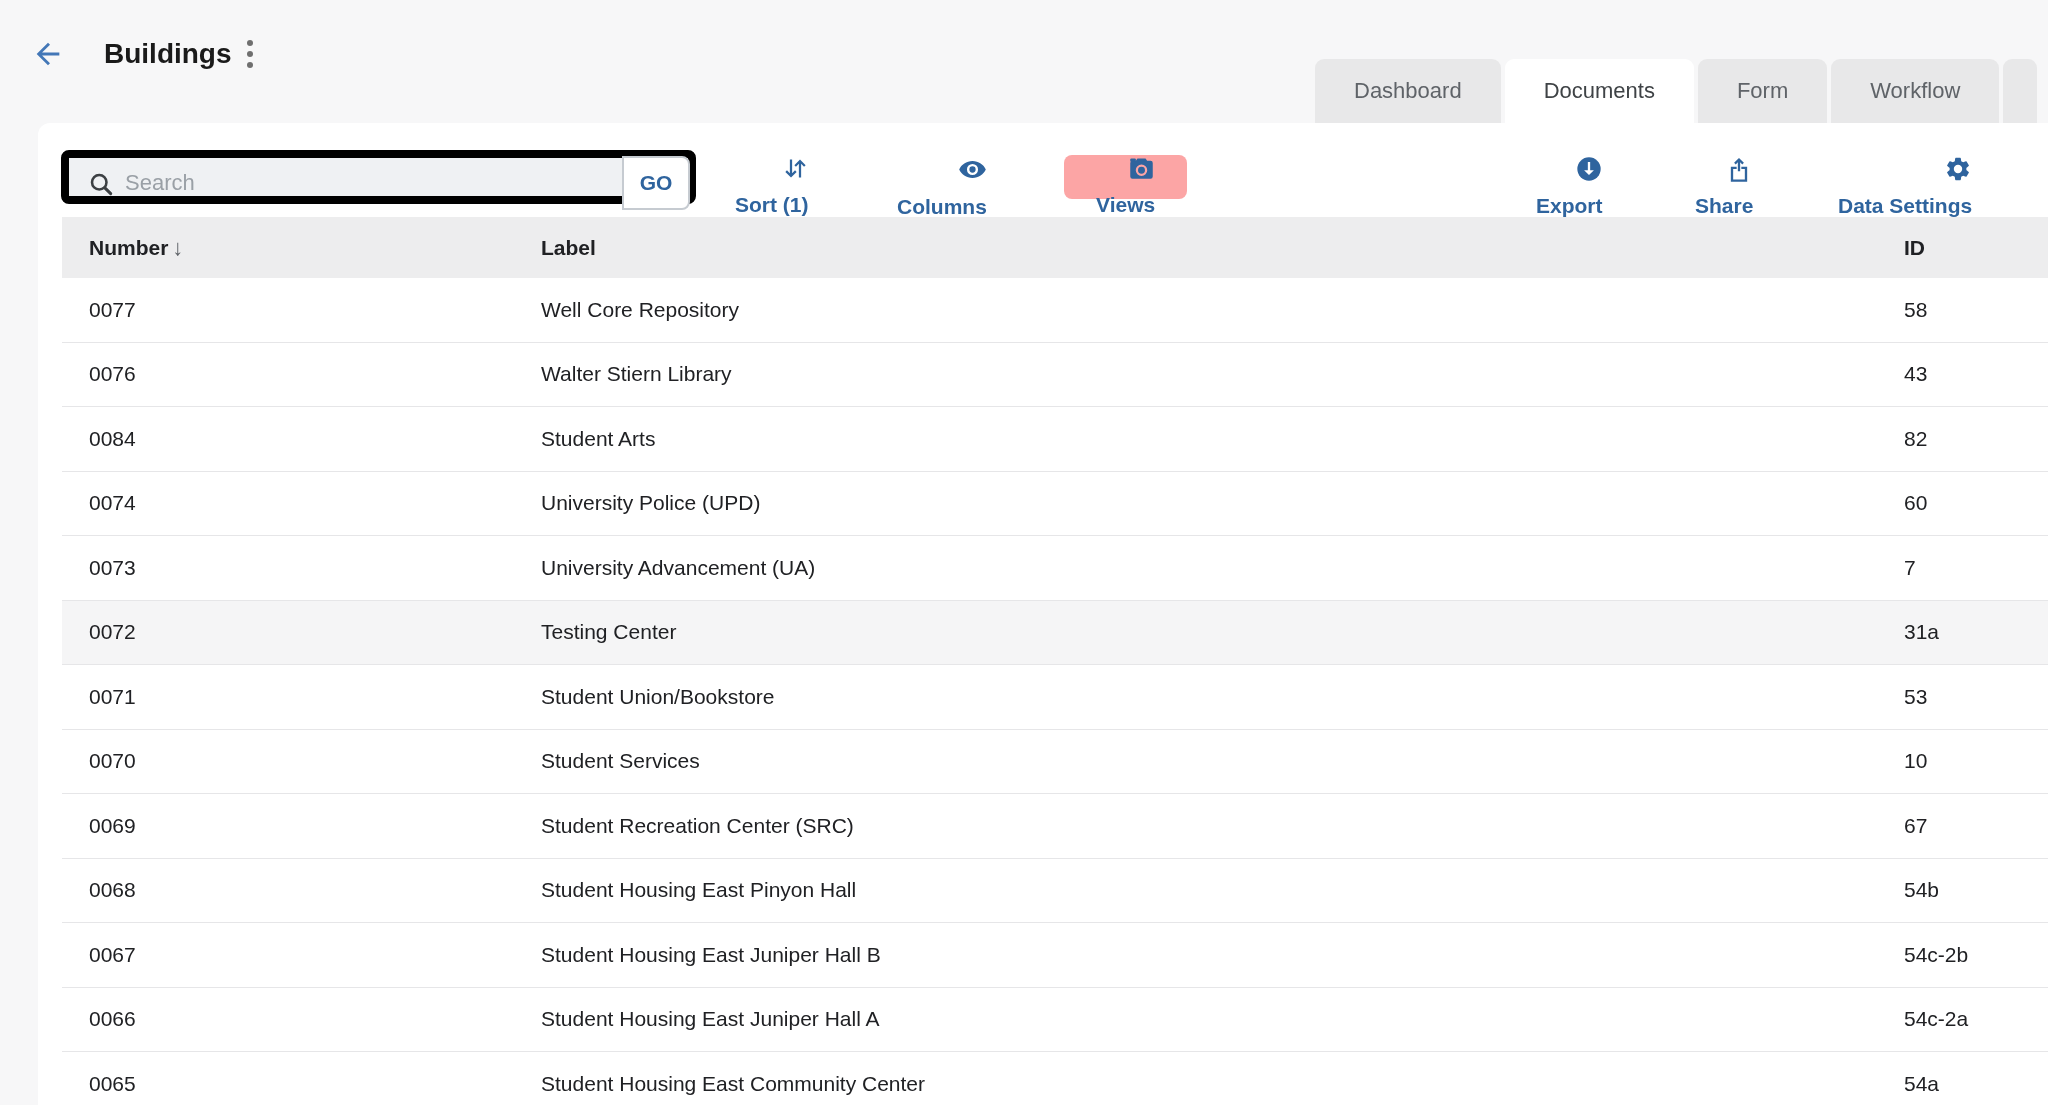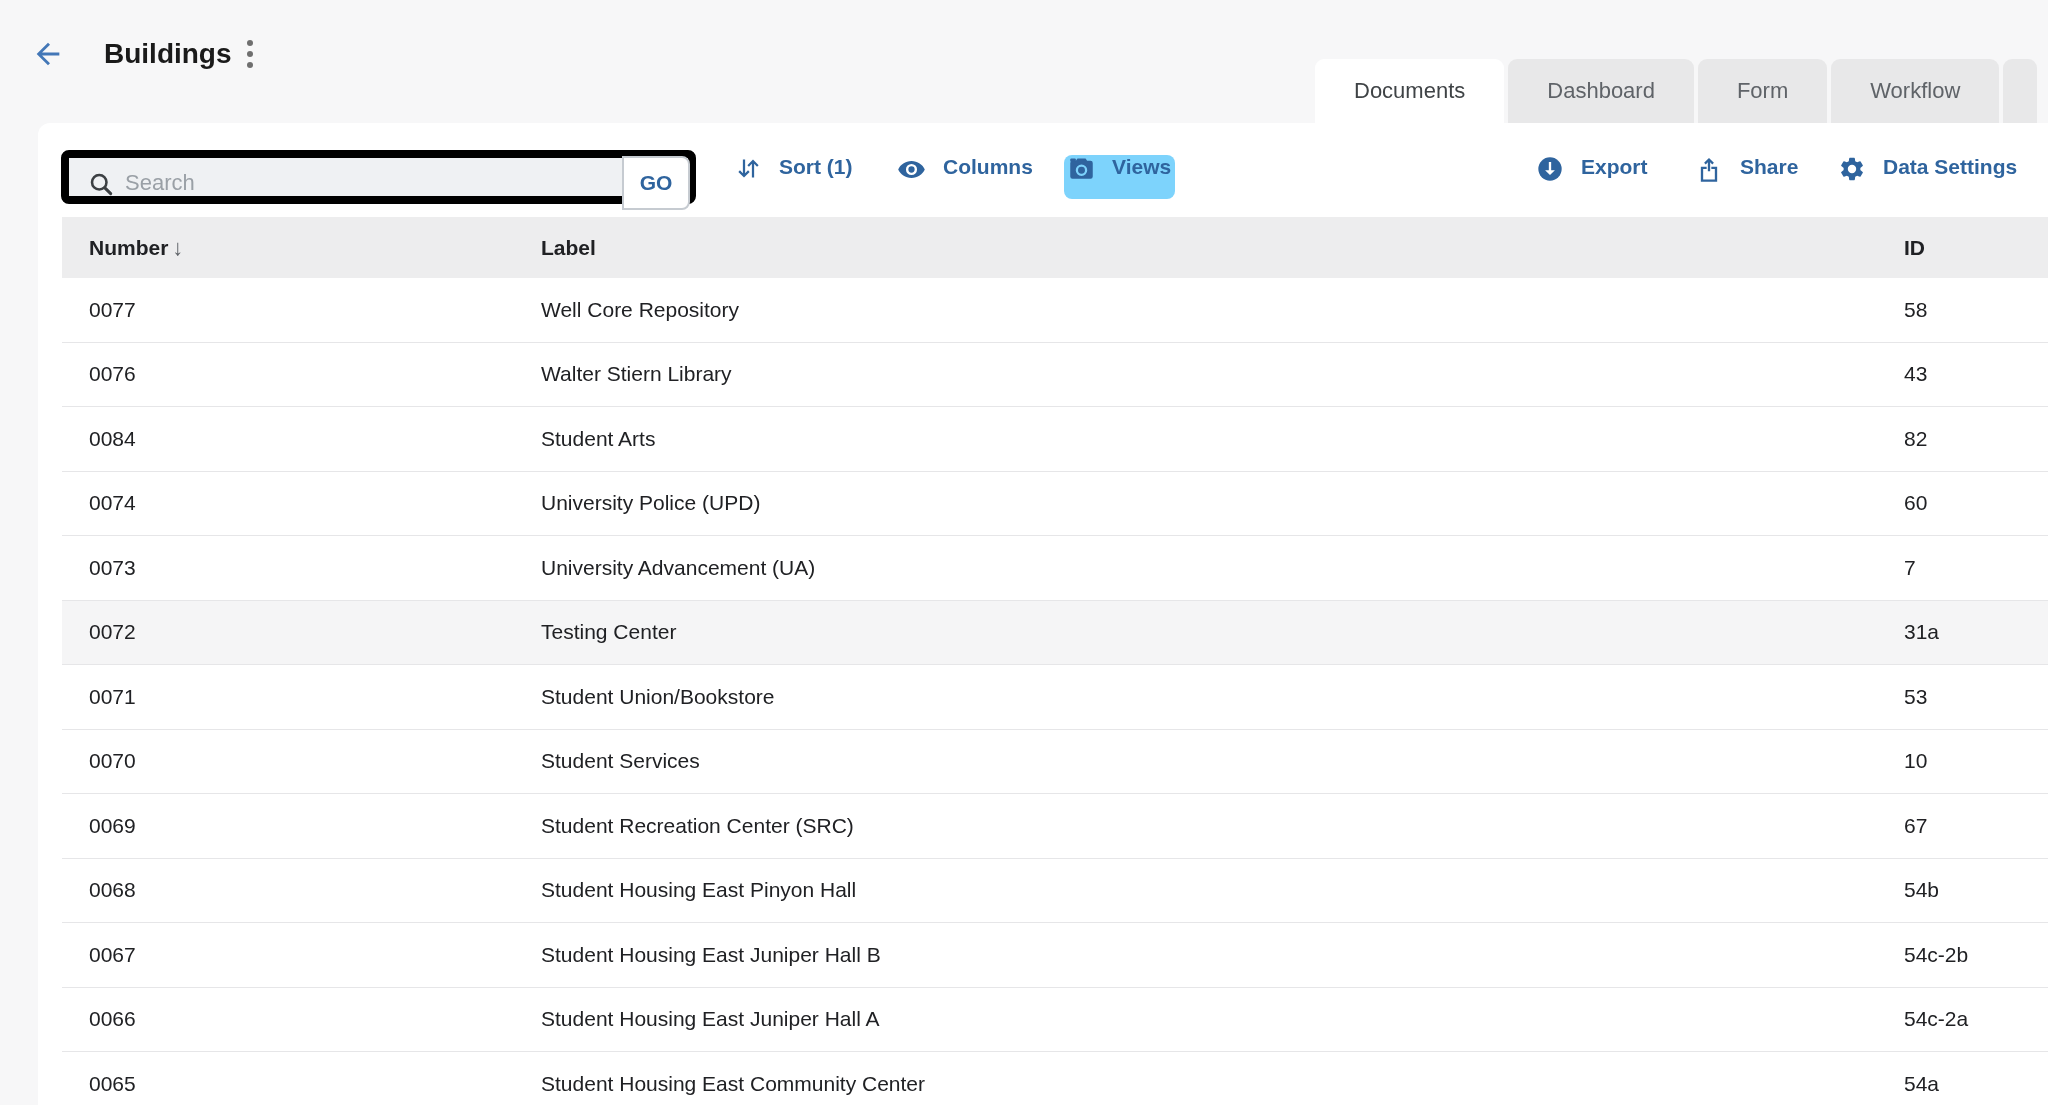--- a/index.html
+++ b/index.html
@@ -38,24 +38,24 @@
   .search-icon { position:absolute; left:18px; top:12px; }
   .search-input { position:absolute; left:56px; top:0; width:460px; height:50px;
     background:transparent; border:none; outline:none; font-size:22px;
     font-family:"Liberation Sans","DejaVu Sans",sans-serif; color:#3c4043; }
   .search-input::placeholder { color:#9aa0a6; }
   .go-btn { position:absolute; right:-2px; top:-2px; width:68px; height:54px;
     background:#ffffff; border:2px solid #c6cbd1; border-radius:0 8px 8px 0;
     display:flex; align-items:center; justify-content:center;
     color:#2f649e; font-size:21px; font-weight:700; cursor:pointer; }
 
-  .tool-btn { position:absolute; top:32px; height:44px; display:flex; align-items:flex-start;
-    gap:17px; color:#2f649e; font-size:21px; font-weight:700; cursor:pointer; white-space:nowrap; }
+  .tool-btn { position:absolute; top:32px; height:44px; display:flex; align-items:flex-end;
+    gap:11px; color:#2f649e; font-size:21px; font-weight:700; cursor:pointer; white-space:nowrap;flex-direction:column; }
   .tool-btn svg { flex:0 0 auto; }
-  .pill { background:#7dd3fc; border-radius:8px; padding:0 4px; }
+  .pill { background:#fca5a5; border-radius:8px; padding:0 32px; }
 
   
   .thead { position:absolute; left:24px; right:0; top:94px; height:61px; background:#ededee;
     display:grid; grid-template-columns:479px 1363px auto; align-items:center;
     font-size:21px; font-weight:700; color:#202124; }
   .thead .c1 { padding-left:27px; display:flex; align-items:center; gap:4px; }
   .sort-arrow { color:#5f6368; font-weight:400; font-size:22px; }
   .rows { position:absolute; left:24px; right:0; top:155px; bottom:0; overflow:hidden; }
   .trow { height:64.5px; border-bottom:1px solid #e6e6e8;
     display:grid; grid-template-columns:479px 1363px auto; align-items:center;
@@ -74,22 +74,22 @@
   </span>
 </div>
 <div class="page-title">Buildings</div>
 <div class="kebab">
     <i></i>
     <i></i>
     <i></i>
   </div>
 
 <div class="tab-bar" id="tabbar">
+    <div class="tab">Dashboard</div>
     <div class="tab active">Documents</div>
-    <div class="tab">Dashboard</div>
     <div class="tab">Form</div>
     <div class="tab">Workflow</div>
     <div class="tab partial"></div>
   </div>
 
 <div class="panel">
 
   <div class="search-wrap">
     <span class="search-icon">
       <svg width="28" height="28" viewBox="0 0 24 24" fill="none" stroke="#3c4043">

